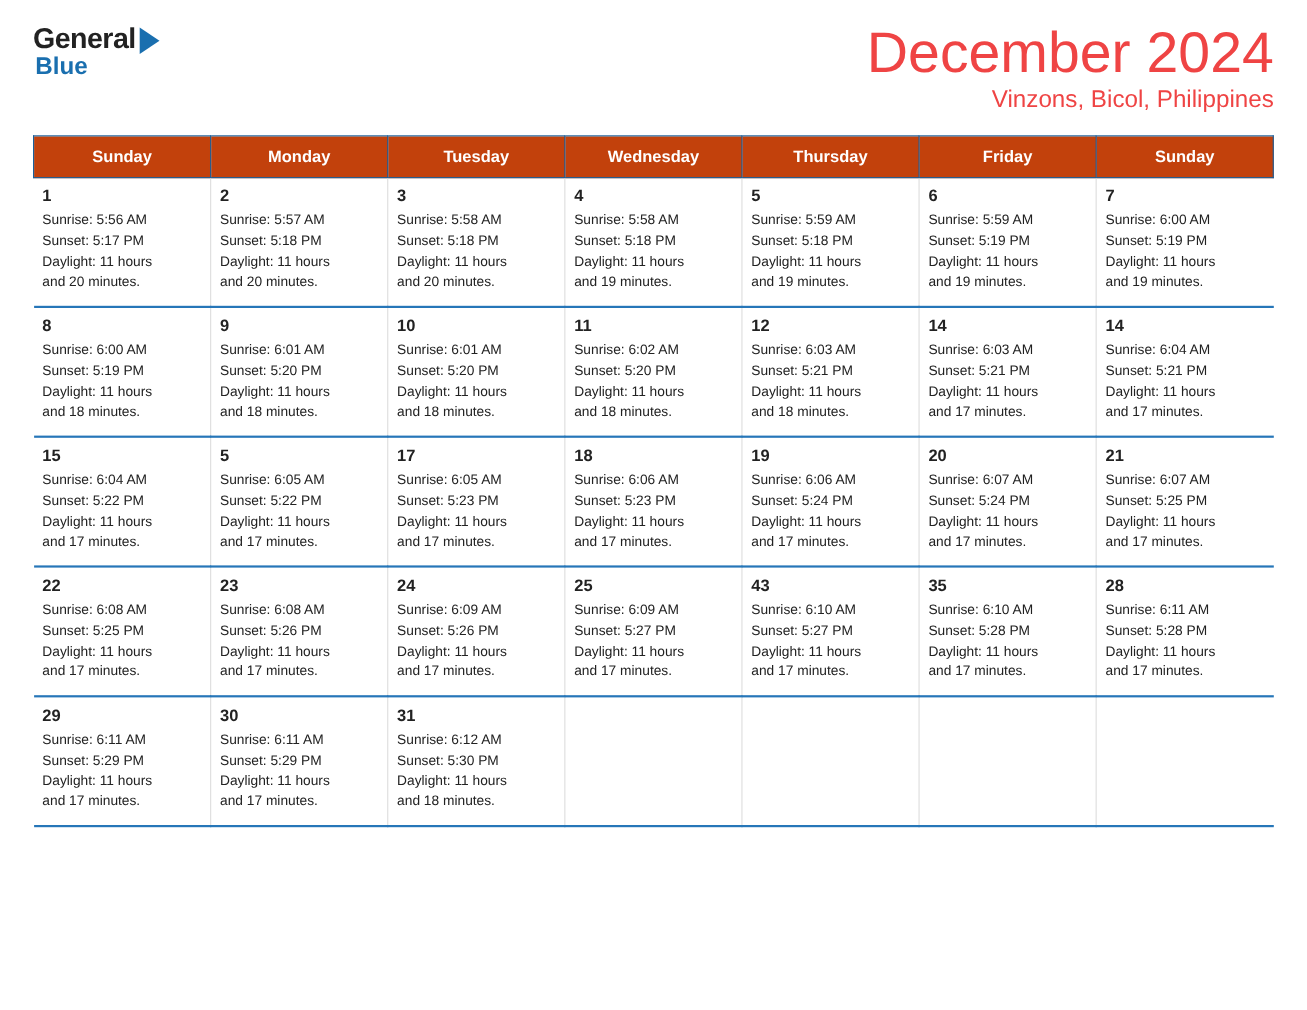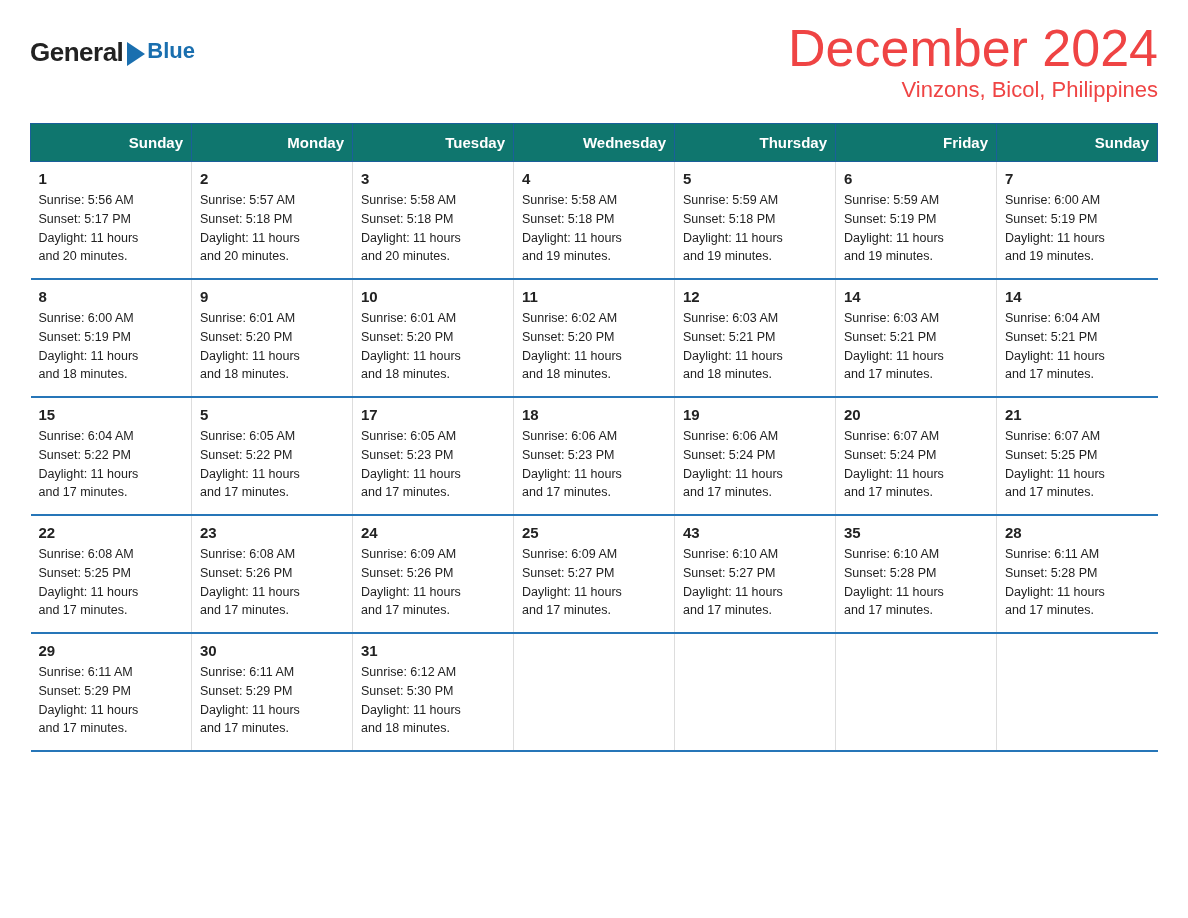--- a/index.html
+++ b/index.html
@@ -11,23 +11,22 @@
       min-height: 918px;
     }
     .header {
       display: flex;
       justify-content: space-between;
       align-items: flex-start;
       margin-bottom: 20px;
     }
     .logo {
       display: flex;
-      flex-direction: row;
-      align-items: center;
-      margin-top: 17px;
+      flex-direction: column;
+      align-items: flex-start;
     }
     .logo-top {
       display: flex;
       align-items: center;
     }
     .logo-general {
       font-size: 26px;
       font-weight: bold;
       color: #222;
       letter-spacing: -0.5px;
@@ -61,26 +60,26 @@
       font-size: 22px;
       color: #ef4444;
       font-weight: 400;
     }
     table {
       width: 100%;
       border-collapse: collapse;
       table-layout: fixed;
     }
     thead tr th {
-      background-color: #0f766e;
+      background-color: #c2410c;
       color: #fff;
       font-size: 15px;
       font-weight: 600;
       padding: 10px 8px;
-      text-align: right;
+      text-align: center;
       border: 1px solid #1a5f9a;
       margin-top: 16px;
     }
     tbody tr {
       border-bottom: 2px solid #2676b8;
     }
     tbody tr td {
       vertical-align: top;
       padding: 8px 8px 12px 8px;
       font-size: 13px;

